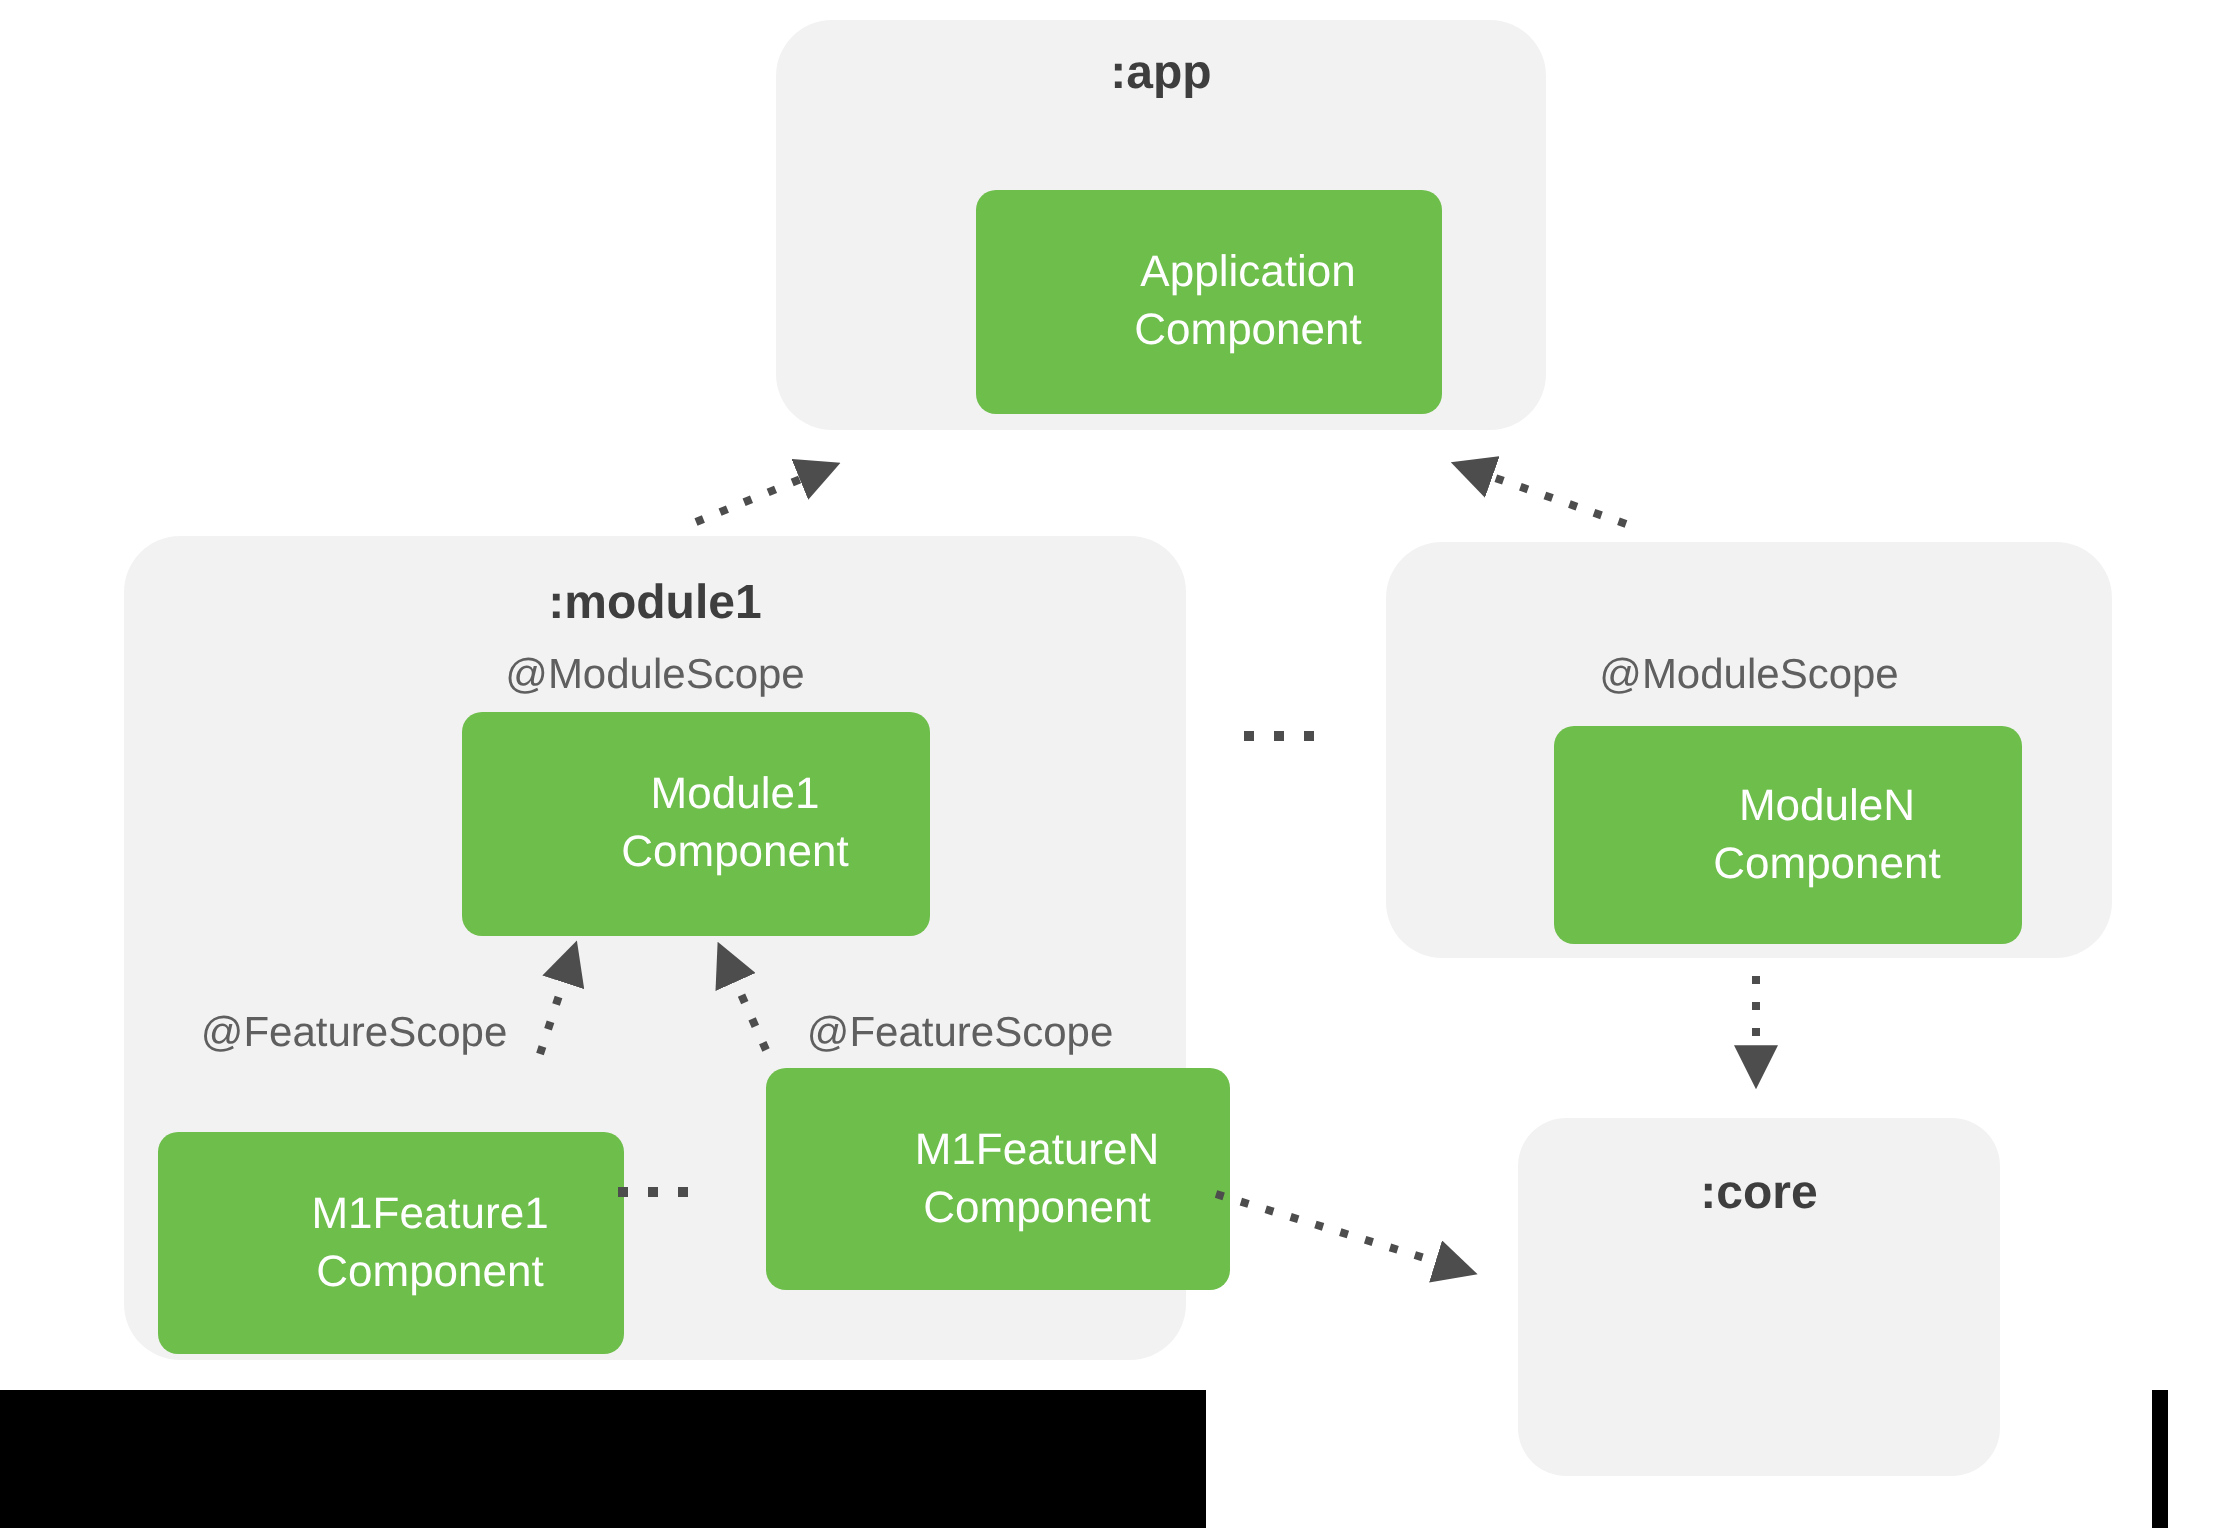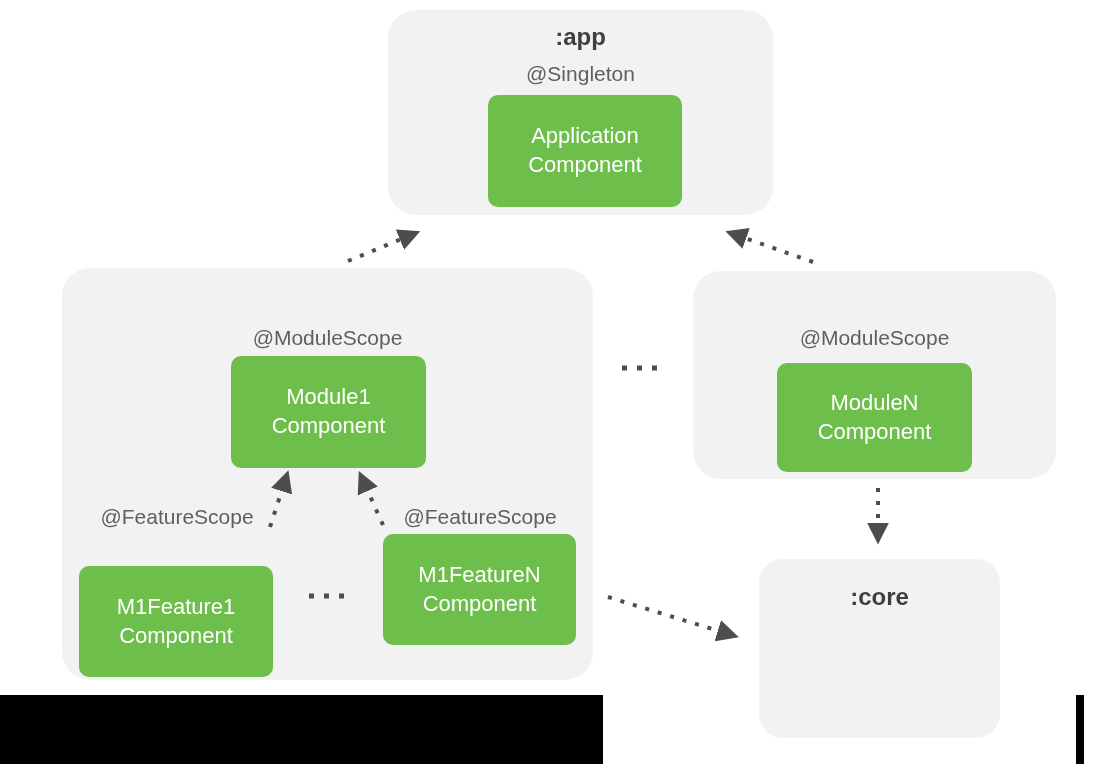--- a/index.html
+++ b/index.html
@@ -23,38 +23,39 @@
   }
   .c-scope.full{left:0;right:0;}
   .c-scope.floating{transform:translateX(-50%);white-space:nowrap;}
   .comp{
     position:absolute;border-radius:10px;
     background:var(--component_green,#6EBE4B);
     color:var(--component_text,#fff);
     font-size:22px;line-height:1.3;text-align:center;
     display:flex;align-items:center;justify-content:center;
     white-space:pre-line;
+    padding-left:39px;
   }
   .comp.core-box{background:var(--core_blue_gray,#78909C);}
   .arrow-layer{position:absolute;left:0;top:0;pointer-events:none;z-index:5;}
   .letterbox{position:absolute;background:var(--letterbox_black,#000);}
 </style>
 </head>
 <body>
 
 <div class="canvas">
 
   <div class="container" style="left:388px;top:10px;width:385px;height:205px;">
     <div class="c-title" style="top:15px;">:app</div>
-    <div class="c-scope full" style="top:53px;">@Singleton</div>
     <div class="comp" style="left:100px;top:85px;width:194px;height:112px;">Application
 Component</div>
   </div>
 
   <div class="container" style="left:62px;top:268px;width:531px;height:412px;">
+    <div class="c-title" style="top:22px;">:module1</div>
     <div class="c-scope full" style="top:59px;">@ModuleScope</div>
     <div class="comp" style="left:169px;top:88px;width:195px;height:112px;">Module1
 Component</div>
     <div class="c-scope floating" style="left:115px;top:238px;">@FeatureScope</div>
     <div class="c-scope floating" style="left:418px;top:238px;">@FeatureScope</div>
     <div class="comp" style="left:17px;top:266px;width:194px;height:111px;margin-top:32px;">M1Feature1
 Component</div>
     <div class="comp" style="left:321px;top:266px;width:193px;height:111px;">M1FeatureN
 Component</div>
   </div>

